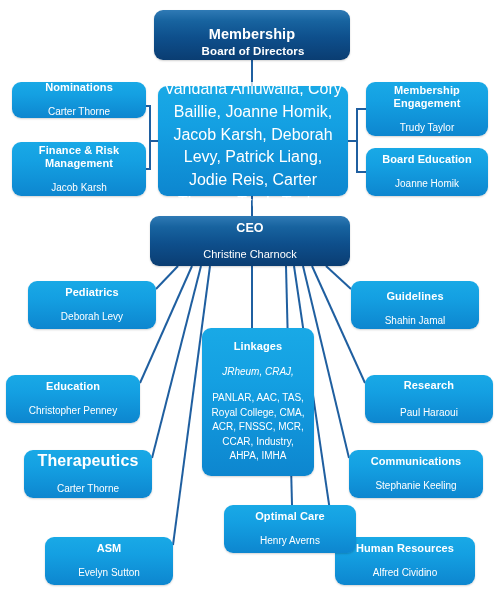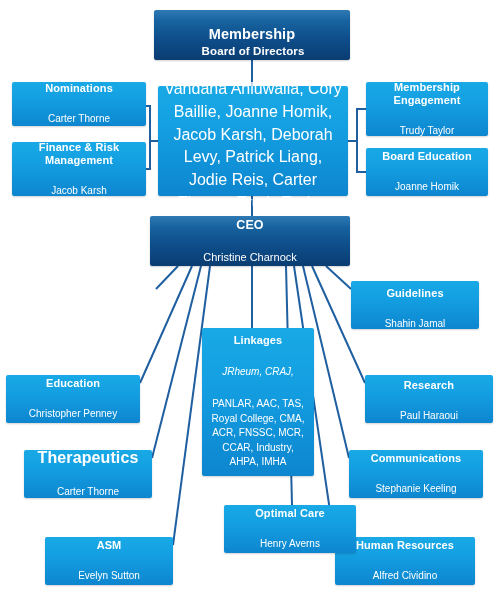--- a/index.html
+++ b/index.html
@@ -9,21 +9,21 @@
     font-family:"Liberation Sans", sans-serif;
     overflow:hidden;
   }
   #chart-root{position:relative;width:500px;height:598px;}
 
   #connectors{position:absolute;left:0;top:0;width:500px;height:598px;}
 
   .node{
     position:absolute;
     box-sizing:border-box;
-    border-radius:2px;
+    border-radius:9px;
     color:#ffffff;
     text-align:center;
     display:flex;
     flex-direction:column;
     align-items:center;
     justify-content:center;
     padding:4px 6px;
     z-index:3;
     box-shadow:0 1px 2px rgba(0,0,0,0.18);
   }
@@ -34,33 +34,33 @@
     background:linear-gradient(180deg,#19a9e6 0%, #14a0e2 35%, #0d86cf 100%);
   }
   .node .title{
     font-weight:bold;
     line-height:1.18;
     letter-spacing:.1px;
   }
   .node .sub{
     font-weight:normal;
     line-height:1.25;
-    margin-top:18px;
+    margin-top:12px;
   }
   .node .sub.italic{font-style:italic;}
 
   
   #node-membership{left:154px;top:10px;width:196px;height:50px;}
   #node-membership .title{font-size:14.5px;}
 
   #node-board{left:158px;top:86px;width:190px;height:110px;}
   #node-board .title{font-size:11.5px;}
   #node-board .sub{font-size:16px;line-height:1.42;margin-top:20px;}
 
-  #node-nominations{left:12px;top:82px;width:134px;height:44px;}
+  #node-nominations{left:12px;top:82px;width:134px;height:36px;}
   #node-nominations .title{font-size:11px;}
   #node-nominations .sub{font-size:10px;}
 
   #node-finance{left:12px;top:142px;width:134px;height:54px;}
   #node-finance .title{font-size:11px;}
   #node-finance .sub{font-size:10px;}
 
   #node-engagement{left:366px;top:82px;width:122px;height:54px;}
   #node-engagement .title{font-size:11px;}
   #node-engagement .sub{font-size:10px;}
@@ -173,20 +173,24 @@
   <div class="node light" id="node-boardedu">
     <div class="title">Board Education</div>
     <div class="sub">Joanne Homik</div>
   </div>
 
   <div class="node dark" id="node-ceo">
     <div class="title">CEO</div>
     <div class="sub">Christine Charnock</div>
   </div>
 
+  <div class="node light" id="node-pediatrics">
+    <div class="title">Pediatrics</div>
+    <div class="sub">Deborah Levy</div>
+  </div>
 
   <div class="node light" id="node-education">
     <div class="title">Education</div>
     <div class="sub">Christopher Penney</div>
   </div>
 
   <div class="node light" id="node-therapeutics">
     <div class="title">Therapeutics</div>
     <div class="sub">Carter Thorne</div>
   </div>

